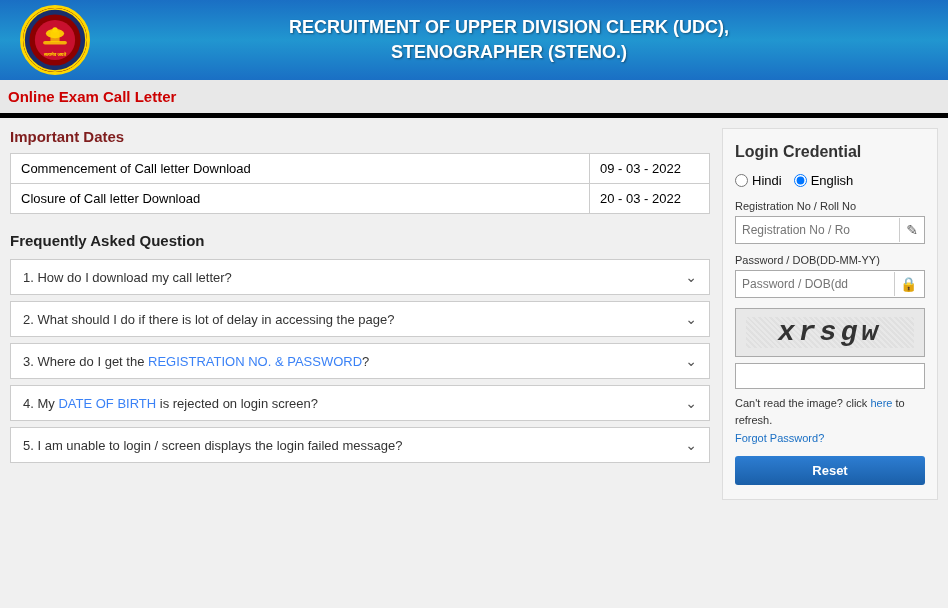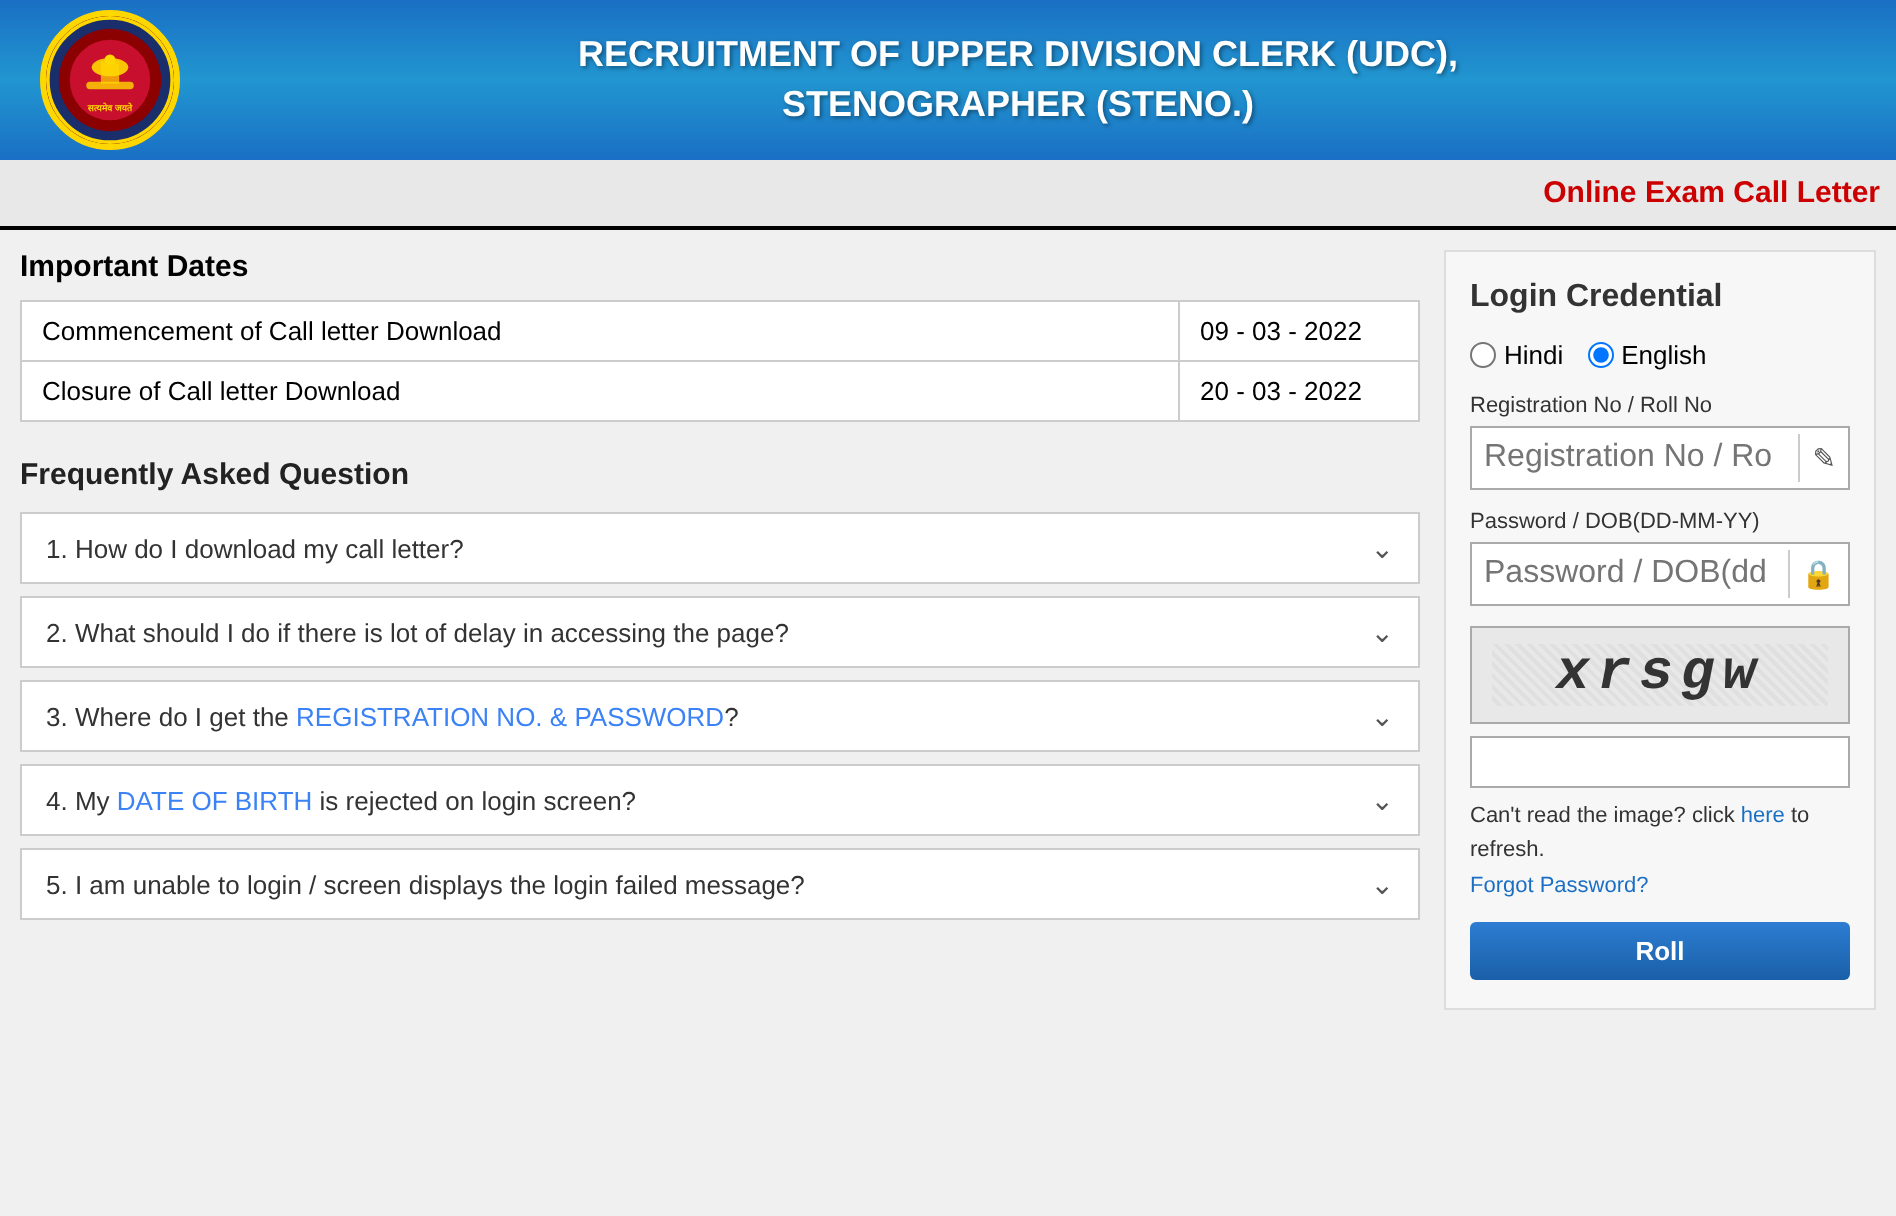--- a/index.html
+++ b/index.html
@@ -31,23 +31,23 @@
       color: white;
       font-size: 18px;
       font-weight: bold;
       line-height: 1.4;
       text-shadow: 1px 1px 2px rgba(0,0,0,0.4);
     }
 
     
     .banner {
       background: #e8e8e8;
-      text-align: right;
+      text-align: left;
       padding: 8px;
-      border-bottom: 2px solid #000000;
+      border-bottom: 5px solid #000000;
     }
     .banner-text {
       color: #cc0000;
       font-weight: bold;
       font-size: 15px;
     }
 
     
     .main-layout {
       display: flex;
@@ -58,21 +58,21 @@
 
     
     .left-panel {
       flex: 1;
       padding-right: 12px;
     }
 
     .section-title {
       font-size: 15px;
       font-weight: bold;
-      color: #000000;
+      color: #7f1d1d;
       margin-bottom: 8px;
     }
 
     
     .dates-table {
       width: 100%;
       border-collapse: collapse;
       margin-bottom: 18px;
       border: 1px solid #ccc;
     }
@@ -151,21 +151,21 @@
       align-items: center;
       border: 1px solid #aaa;
       background: white;
       margin-bottom: 10px;
     }
     .input-group input {
       flex: 1;
       border: none;
       outline: none;
       padding: 6px 6px;
-      font-size: 16px;
+      font-size: 12px;
       color: #999;
       background: transparent;
       width: 100%;
     }
     .input-icon {
       padding: 4px 6px;
       color: #555;
       font-size: 14px;
       border-left: 1px solid #ccc;
       cursor: pointer;
@@ -364,17 +364,17 @@
 
     <div class="cant-read">
       <span>Can't read the image? click</span>
       <a href="#">here</a>
       <span>to refresh.</span>
     </div>
 
     <a href="#" class="forgot-password">Forgot Password?</a>
 
     <div class="button-row">
-      <button class="btn-reset">Roll</button>
+      <button class="btn-reset">Reset</button>
     </div>
 
   </div>
 </div>
 
 </body></html>

